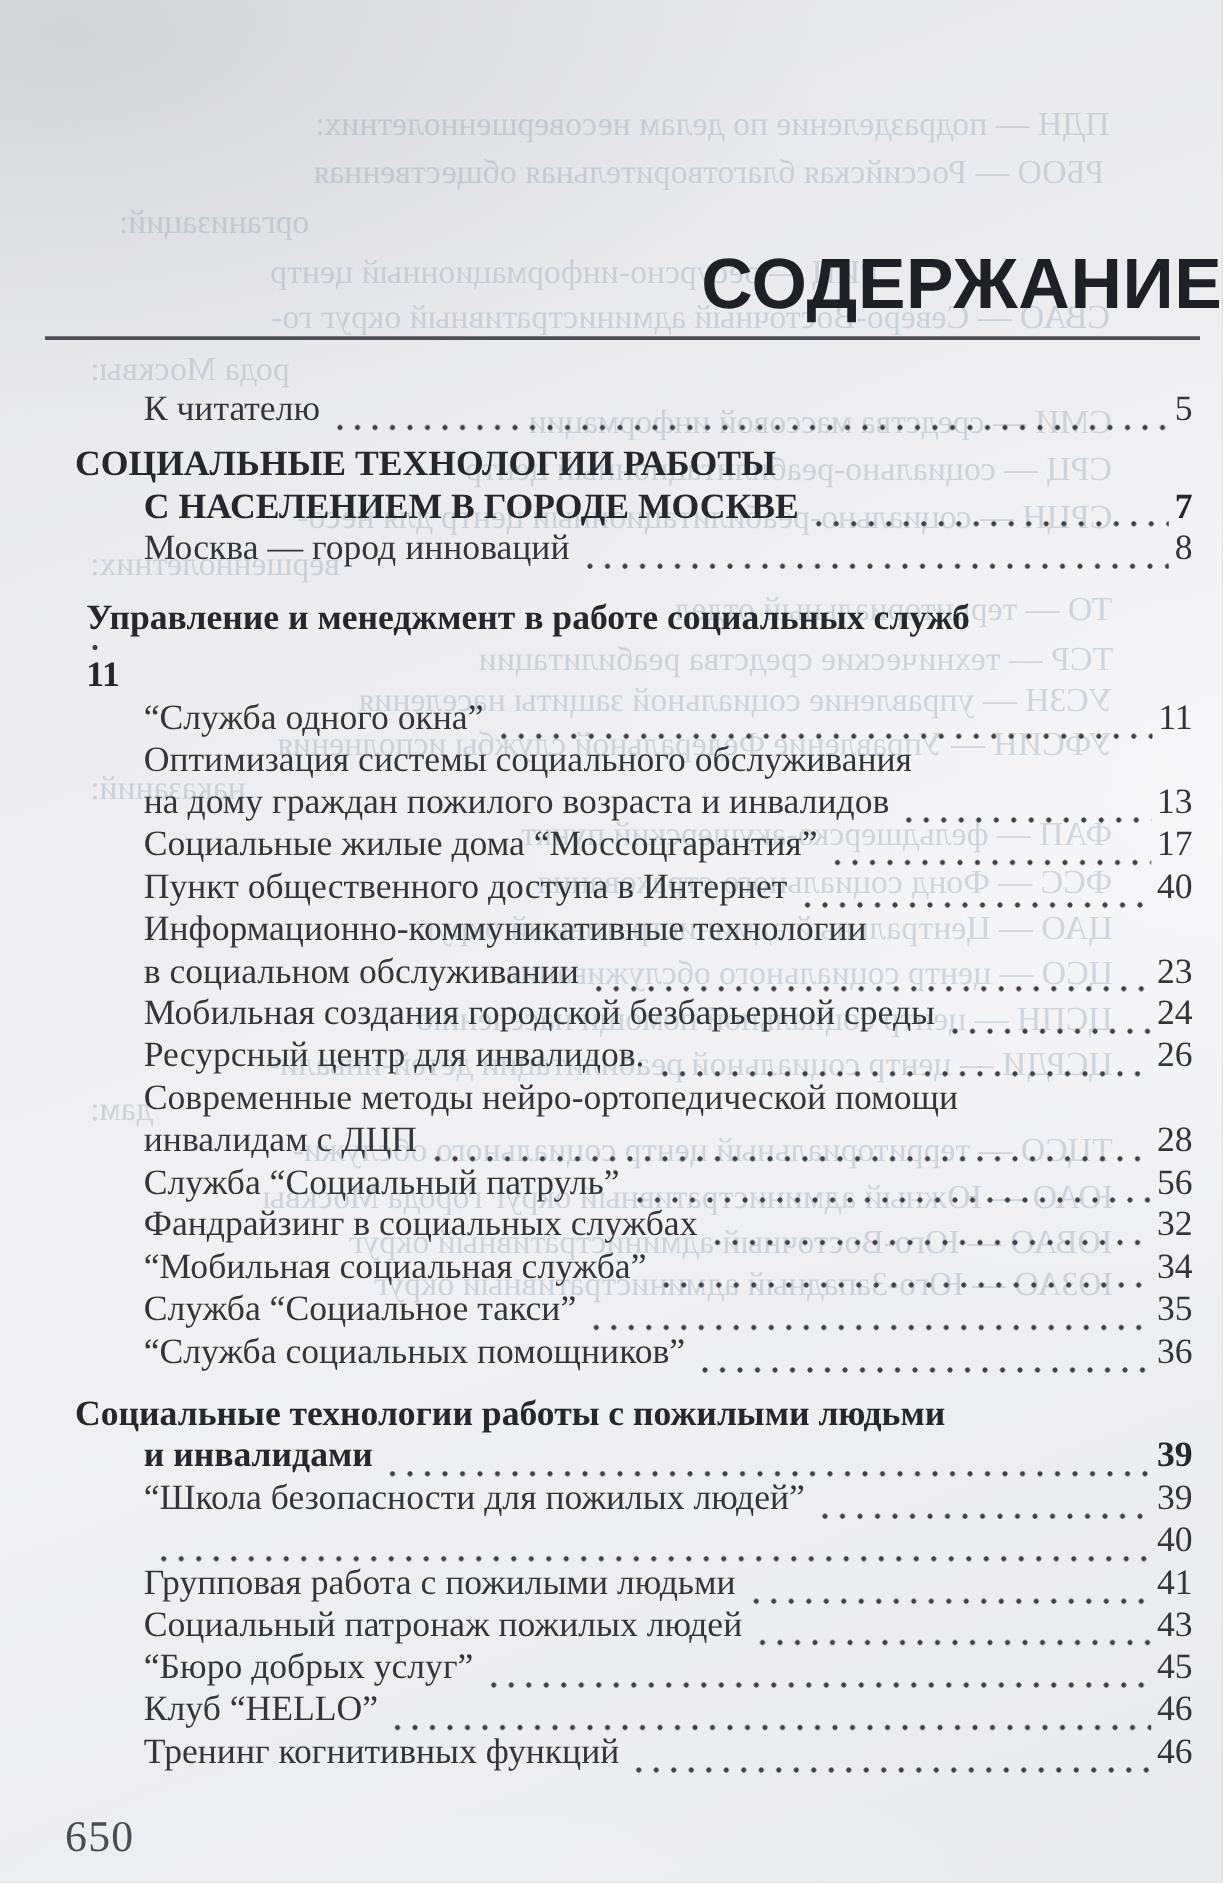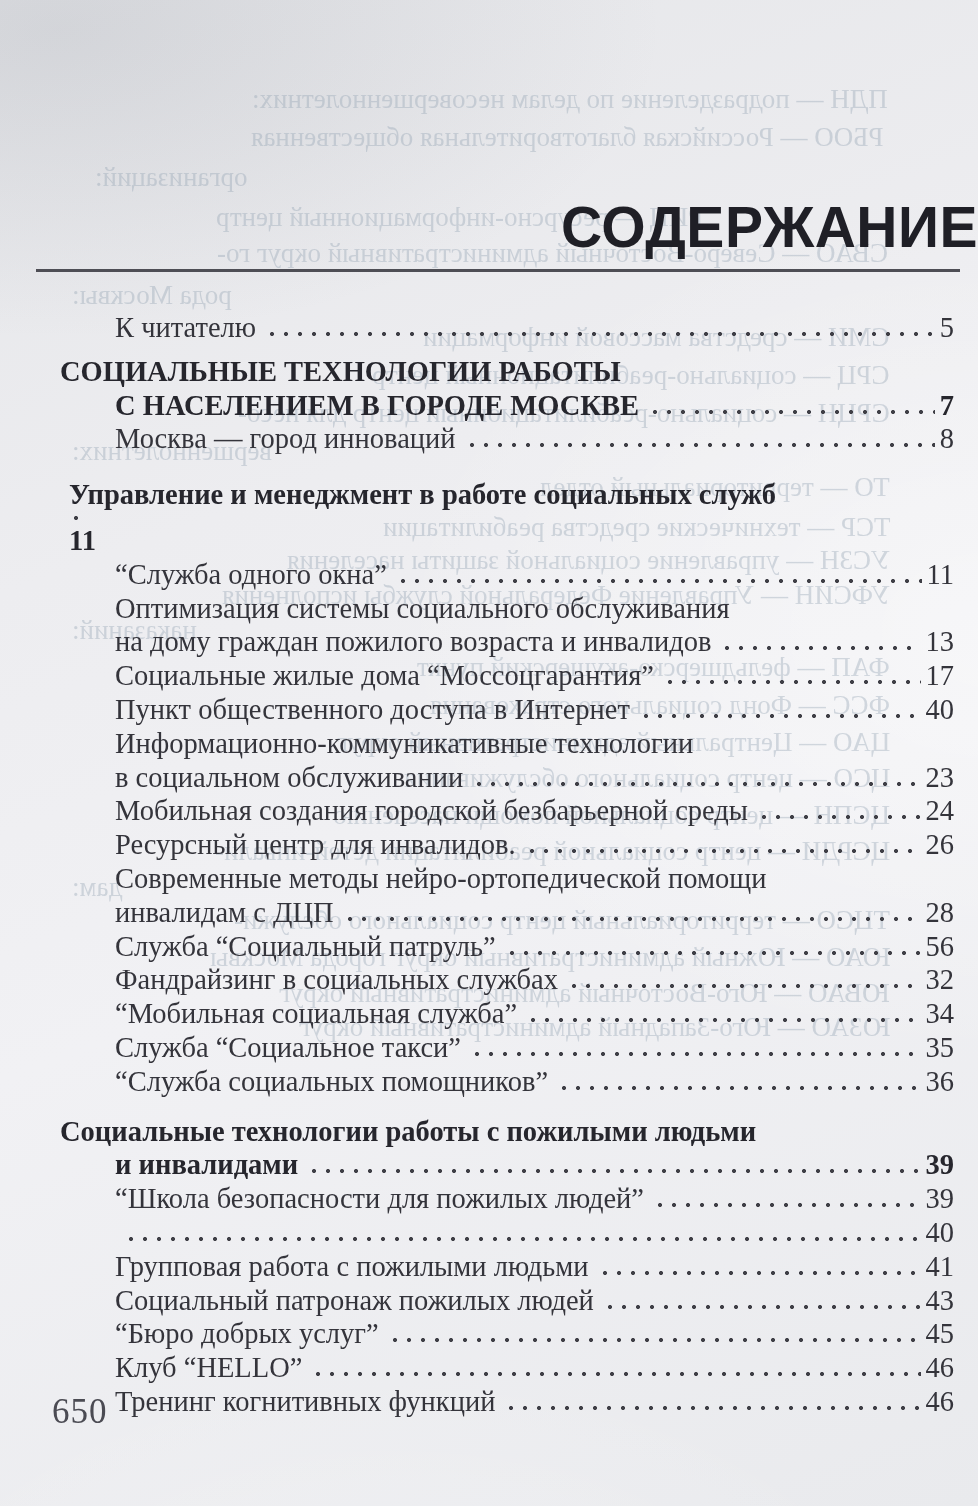--- a/index.html
+++ b/index.html
@@ -43,34 +43,34 @@
   }
 
   .toc { position:absolute; top:311px; left:60px; right:24px; }
   .toc-line {
     display:flex; align-items:baseline;
     font-size:28.5px; line-height:33.8px;
     white-space:nowrap;
     color:#34343b;
   }
   .toc-line.bold { font-weight:bold; color:#26262d; }
-  .toc-line.ind1 { padding-left:55px; }
+  .toc-line.ind1 { padding-left:55px;align-items:flex-end; }
   .toc-text { flex:0 1 auto; overflow:hidden; }
   .leader {
     flex:1 1 12px; height:6px; min-width:12px;
     margin:0 5px 0 9px;
     background-image: radial-gradient(circle, #3f3f46 1.75px, rgba(0,0,0,0) 2.3px);
     background-size: 14px 6px;
     background-repeat: repeat-x;
     background-position: left center;
   }
   .toc-page { flex:0 0 auto; }
 
   .folio {
-    position:absolute; top:1392px; left:52px;
+    position:absolute; top:1450px; left:52px;
     font-size:35px; color:#4b4b53; letter-spacing:1px;
   }
 </style>
 </head>
 <body>
 
 <div class="page">
 
   <div class="bleed-layer">
       <span class="bleed-line" style="top: 84px; right: 90px;">ПДН — подразделение по делам несовершеннолетних:</span>

